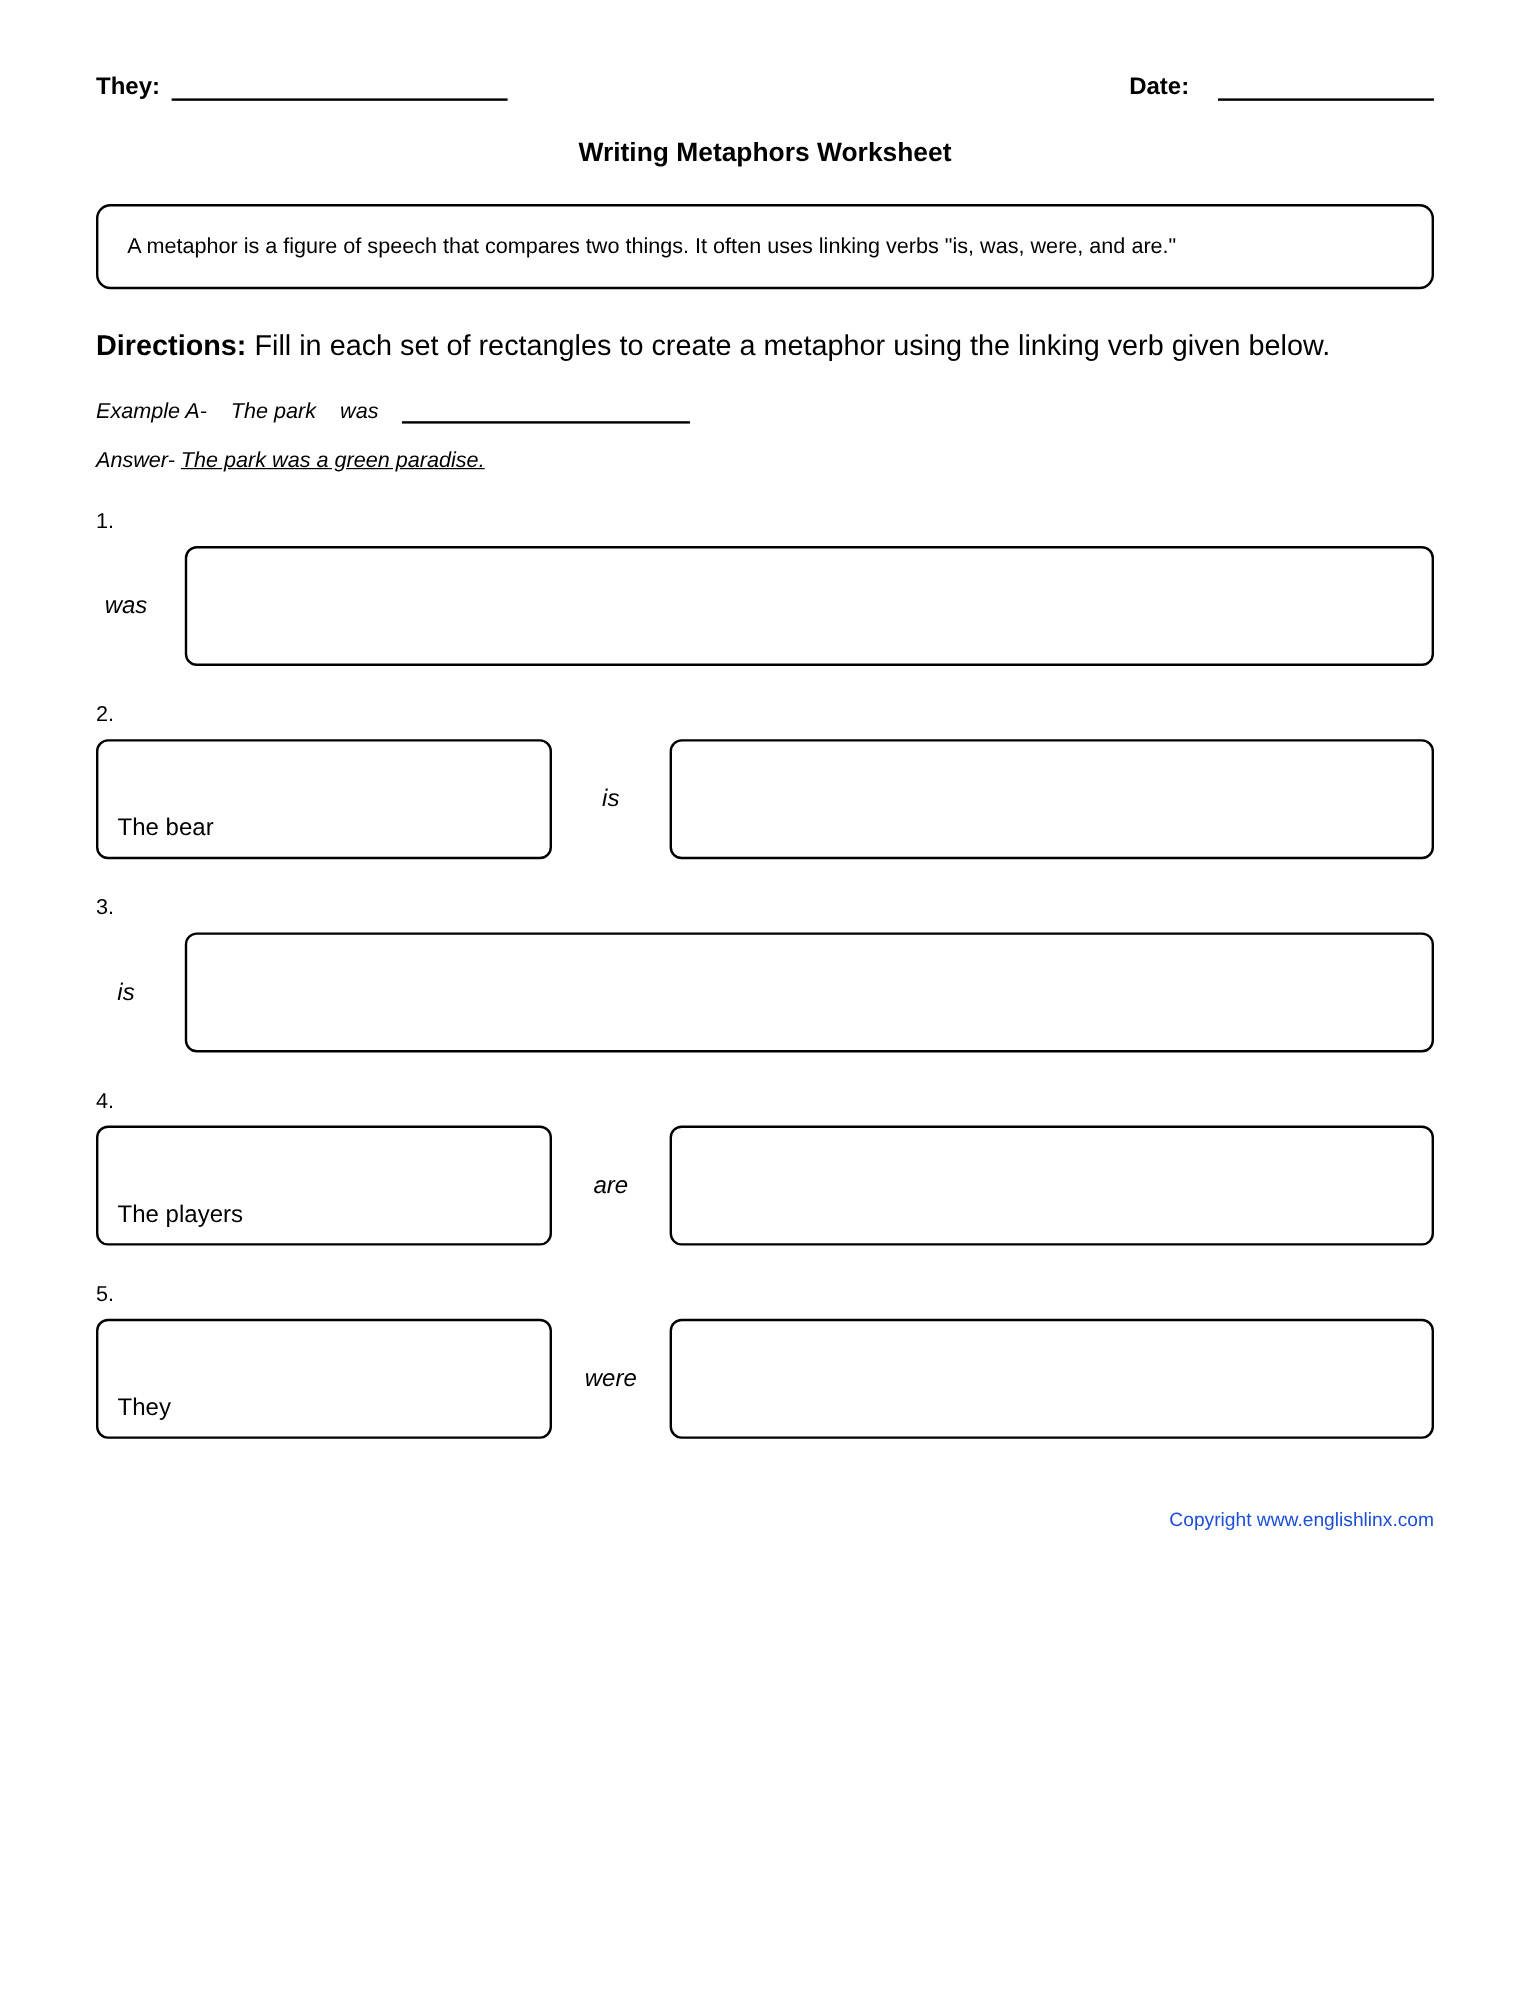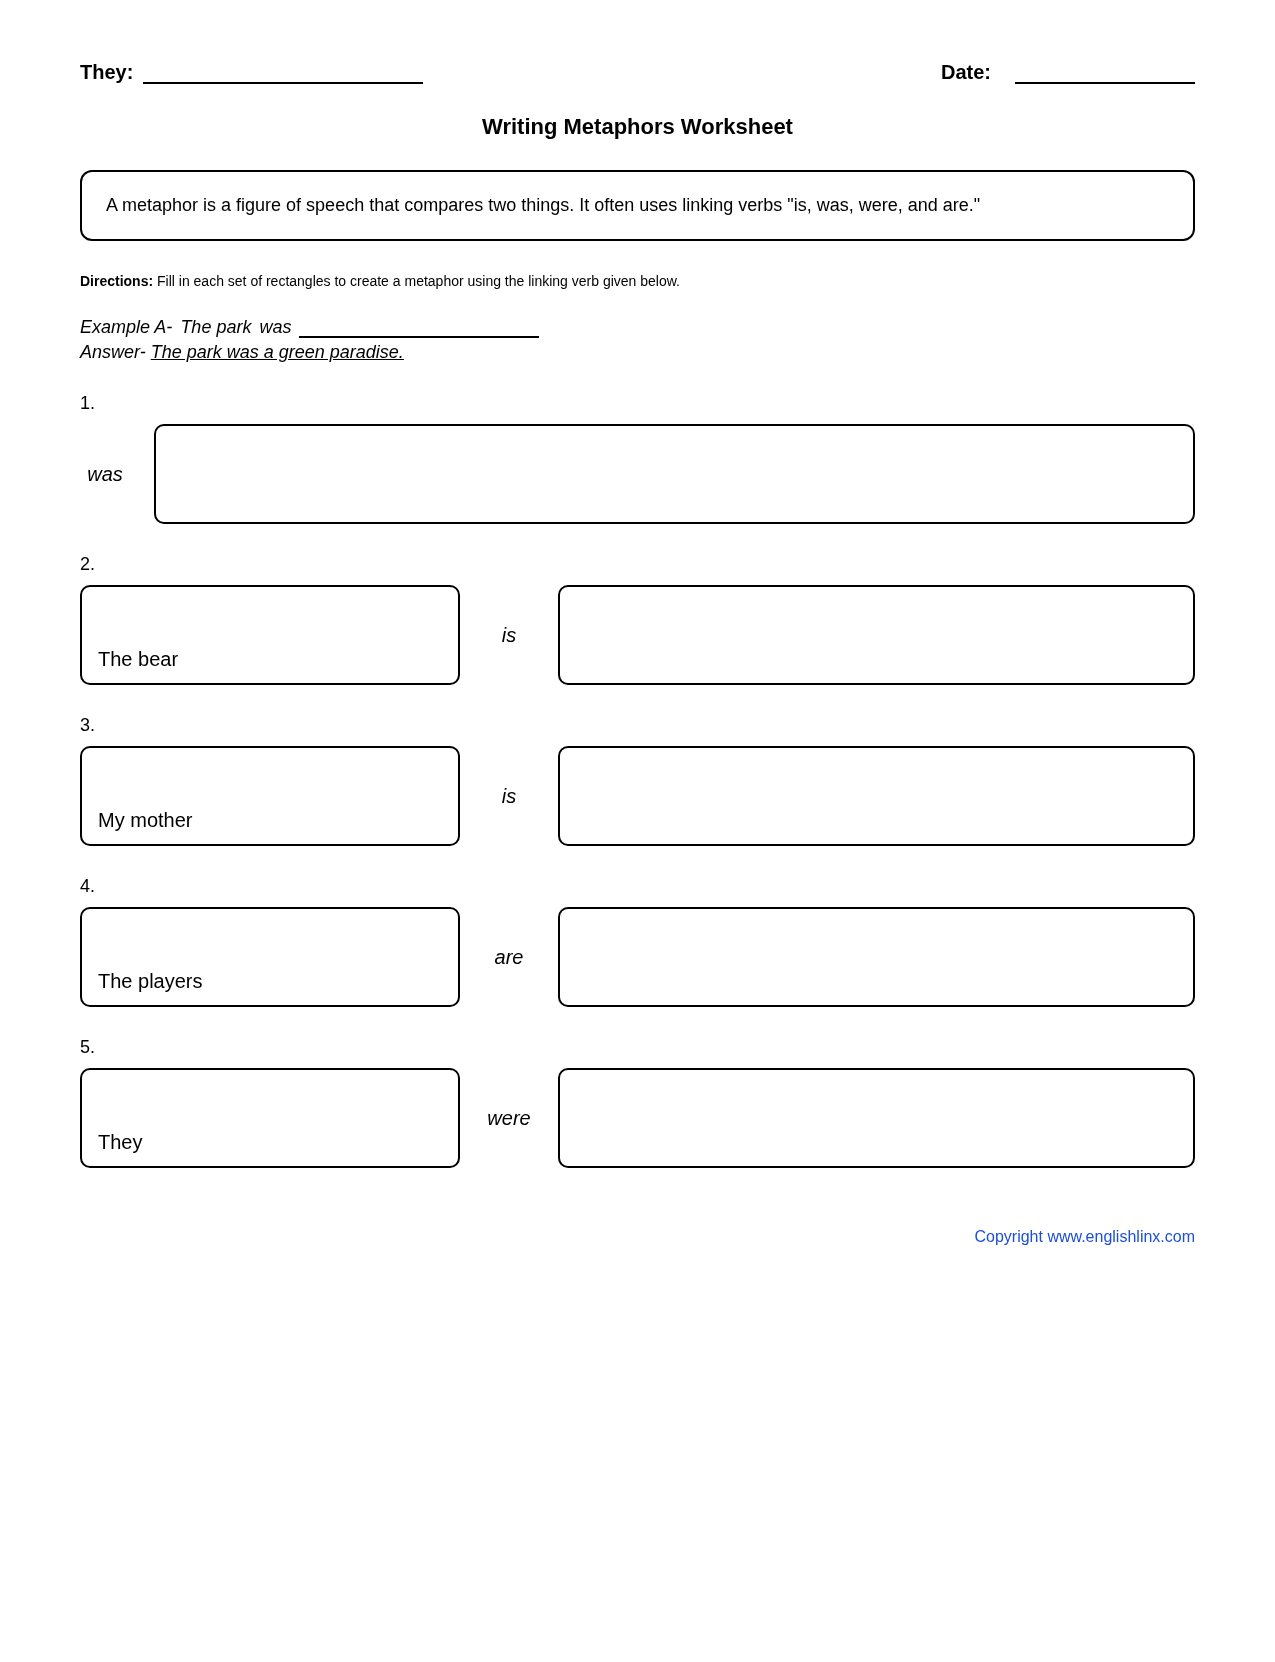--- a/index.html
+++ b/index.html
@@ -65,40 +65,40 @@
     .definition-box {
       border: 2px solid #000;
       border-radius: 12px;
       padding: 20px 24px;
       margin-bottom: 30px;
       font-size: 18px;
       line-height: 1.5;
     }
 
     .directions {
-      font-size: 14px;
+      font-size: 24px;
       line-height: 1.5;
       margin-bottom: 24px;
     }
 
     .directions strong {
       font-weight: bold;
     }
 
     .example-section {
       margin-bottom: 30px;
       font-size: 18px;
       font-style: italic;
     }
 
     .example-row {
       display: flex;
       align-items: flex-end;
-      gap: 8px;
-      margin-bottom: 4px;
+      gap: 20px;
+      margin-bottom: 20px;
     }
 
     .example-answer {
       font-style: italic;
     }
 
     .example-blank {
       border-bottom: 2px solid #000;
       width: 240px;
       display: inline-block;
@@ -205,21 +205,20 @@
       <div class="item-number">2.</div>
       <div class="item-row">
         <div class="subject-box">The bear</div>
         <div class="verb-label">is</div>
         <div class="answer-box"></div>
       </div>
     </div>
     <div class="item-section">
       <div class="item-number">3.</div>
       <div class="item-row">
-        <div class="subject-box">My mother</div>
         <div class="verb-label">is</div>
         <div class="answer-box"></div>
       </div>
     </div>
     <div class="item-section">
       <div class="item-number">4.</div>
       <div class="item-row">
         <div class="subject-box">The players</div>
         <div class="verb-label">are</div>
         <div class="answer-box"></div>

